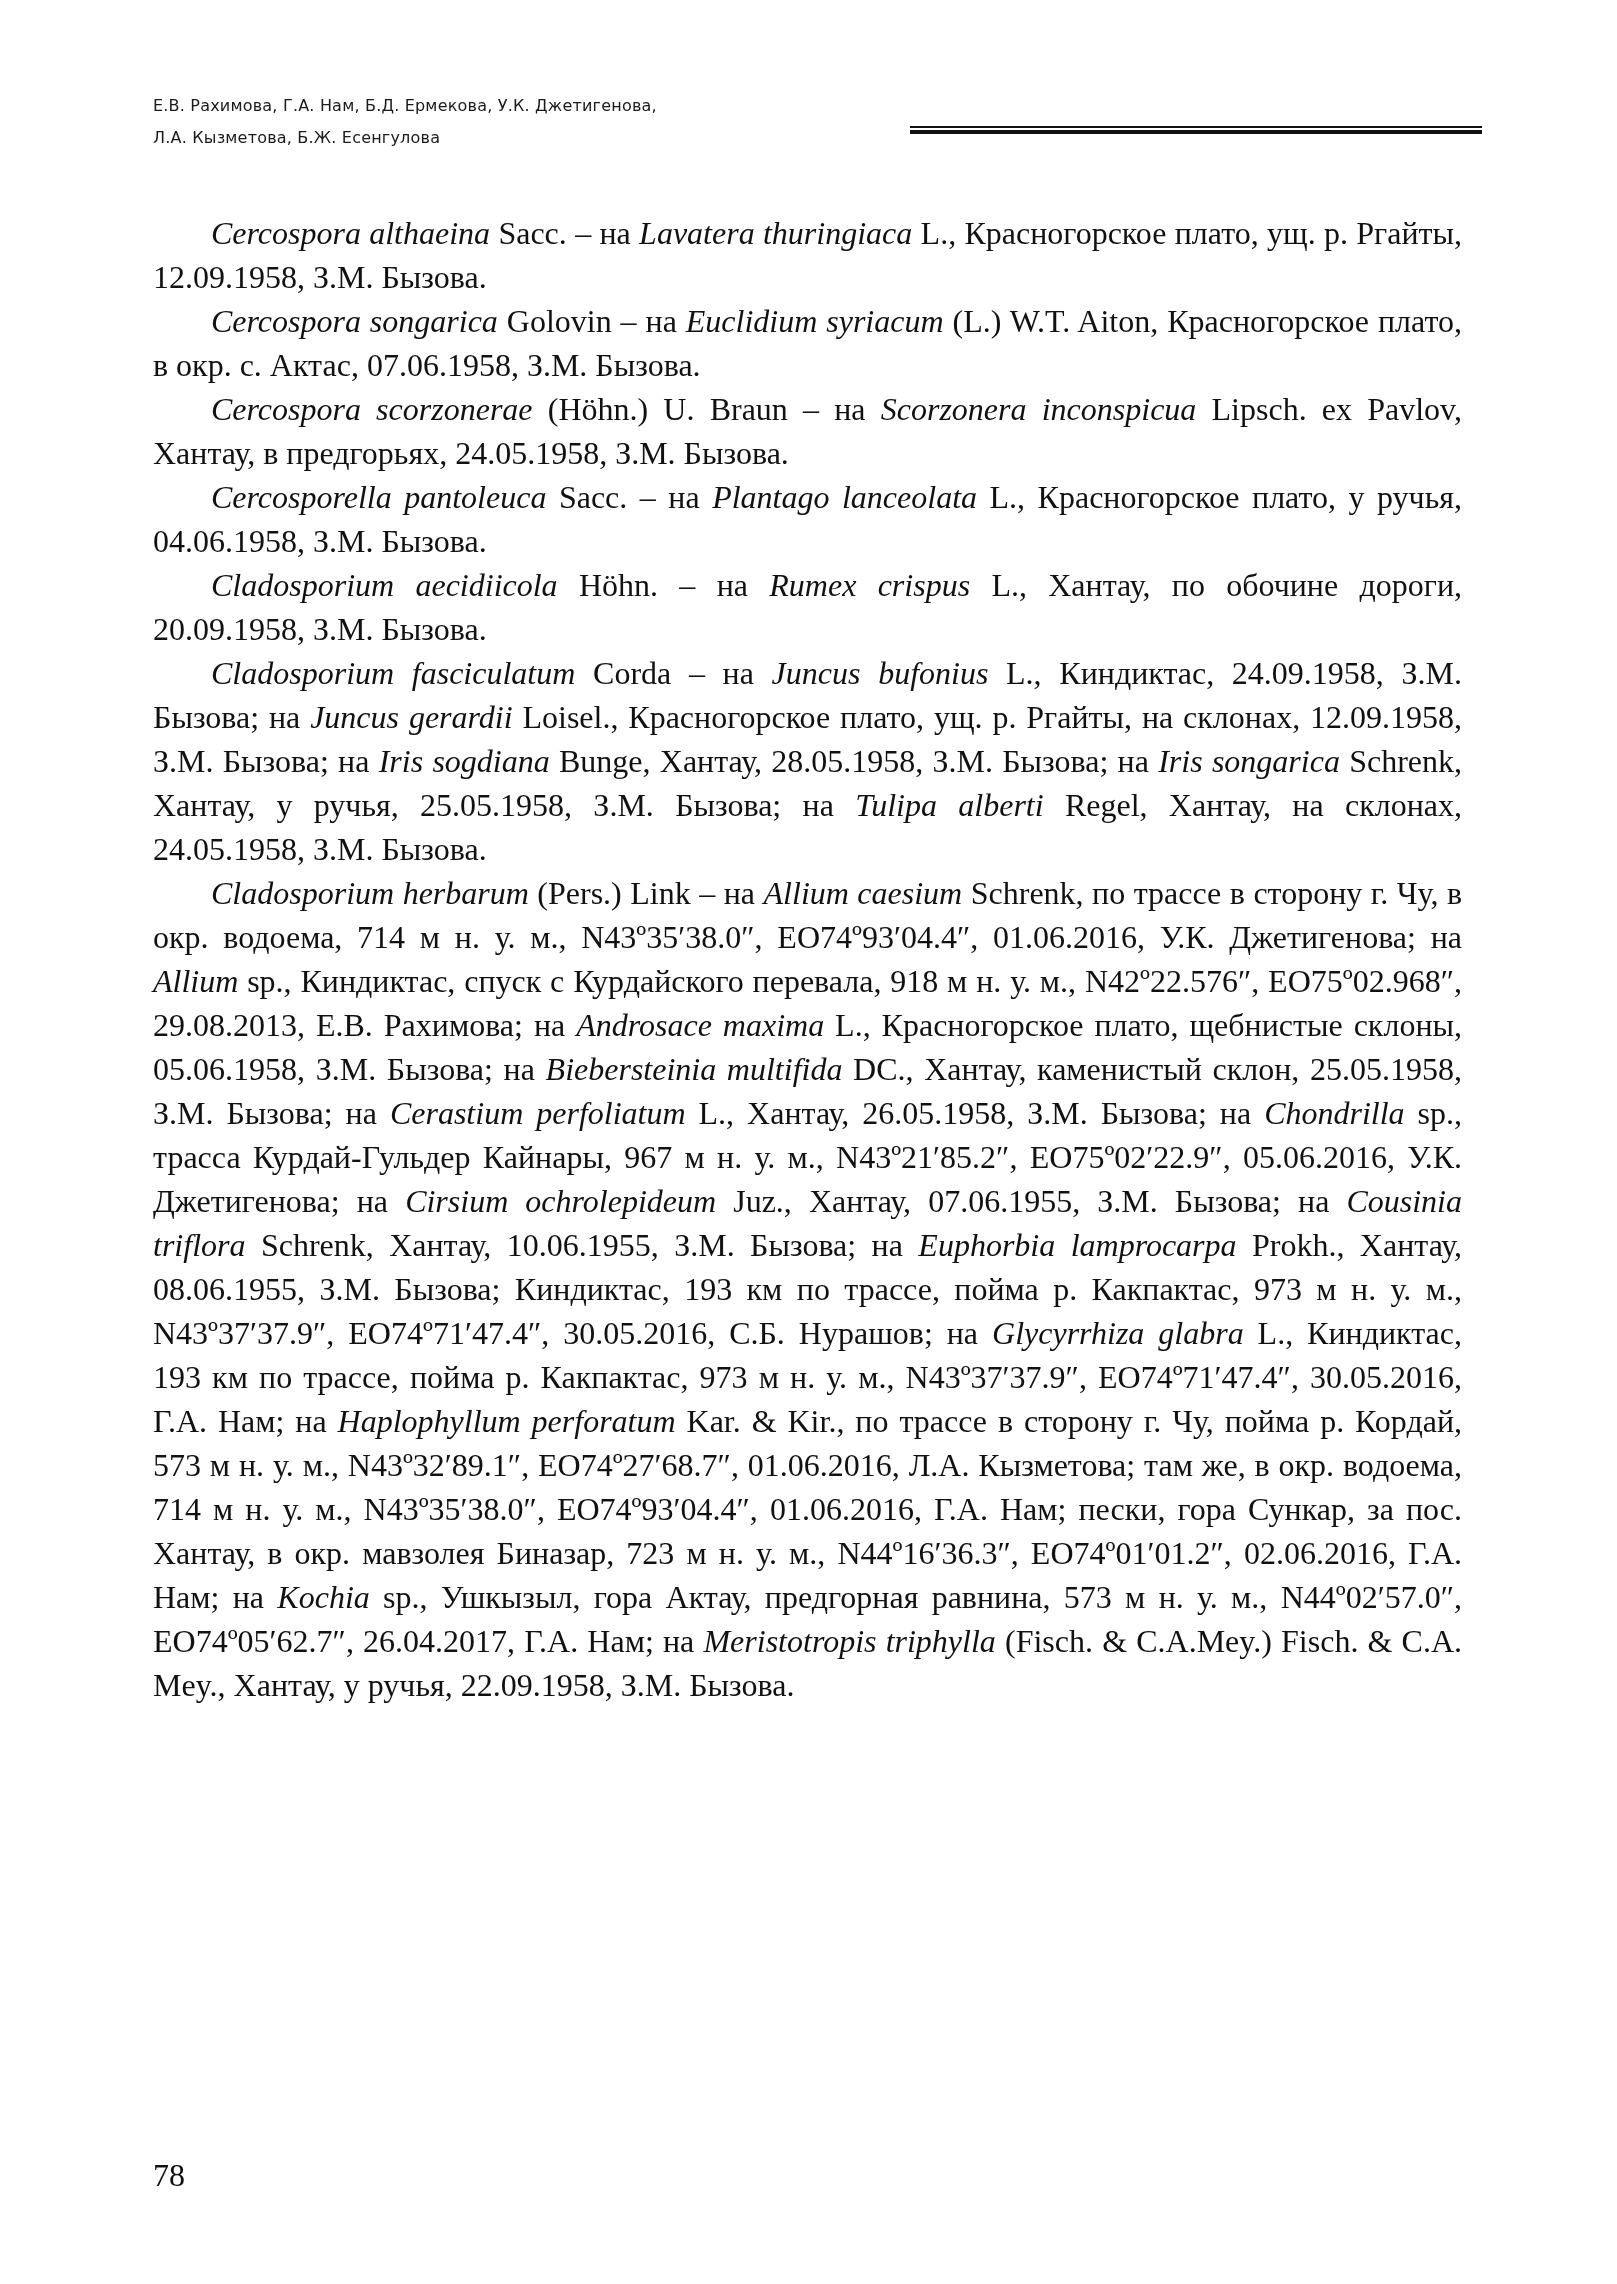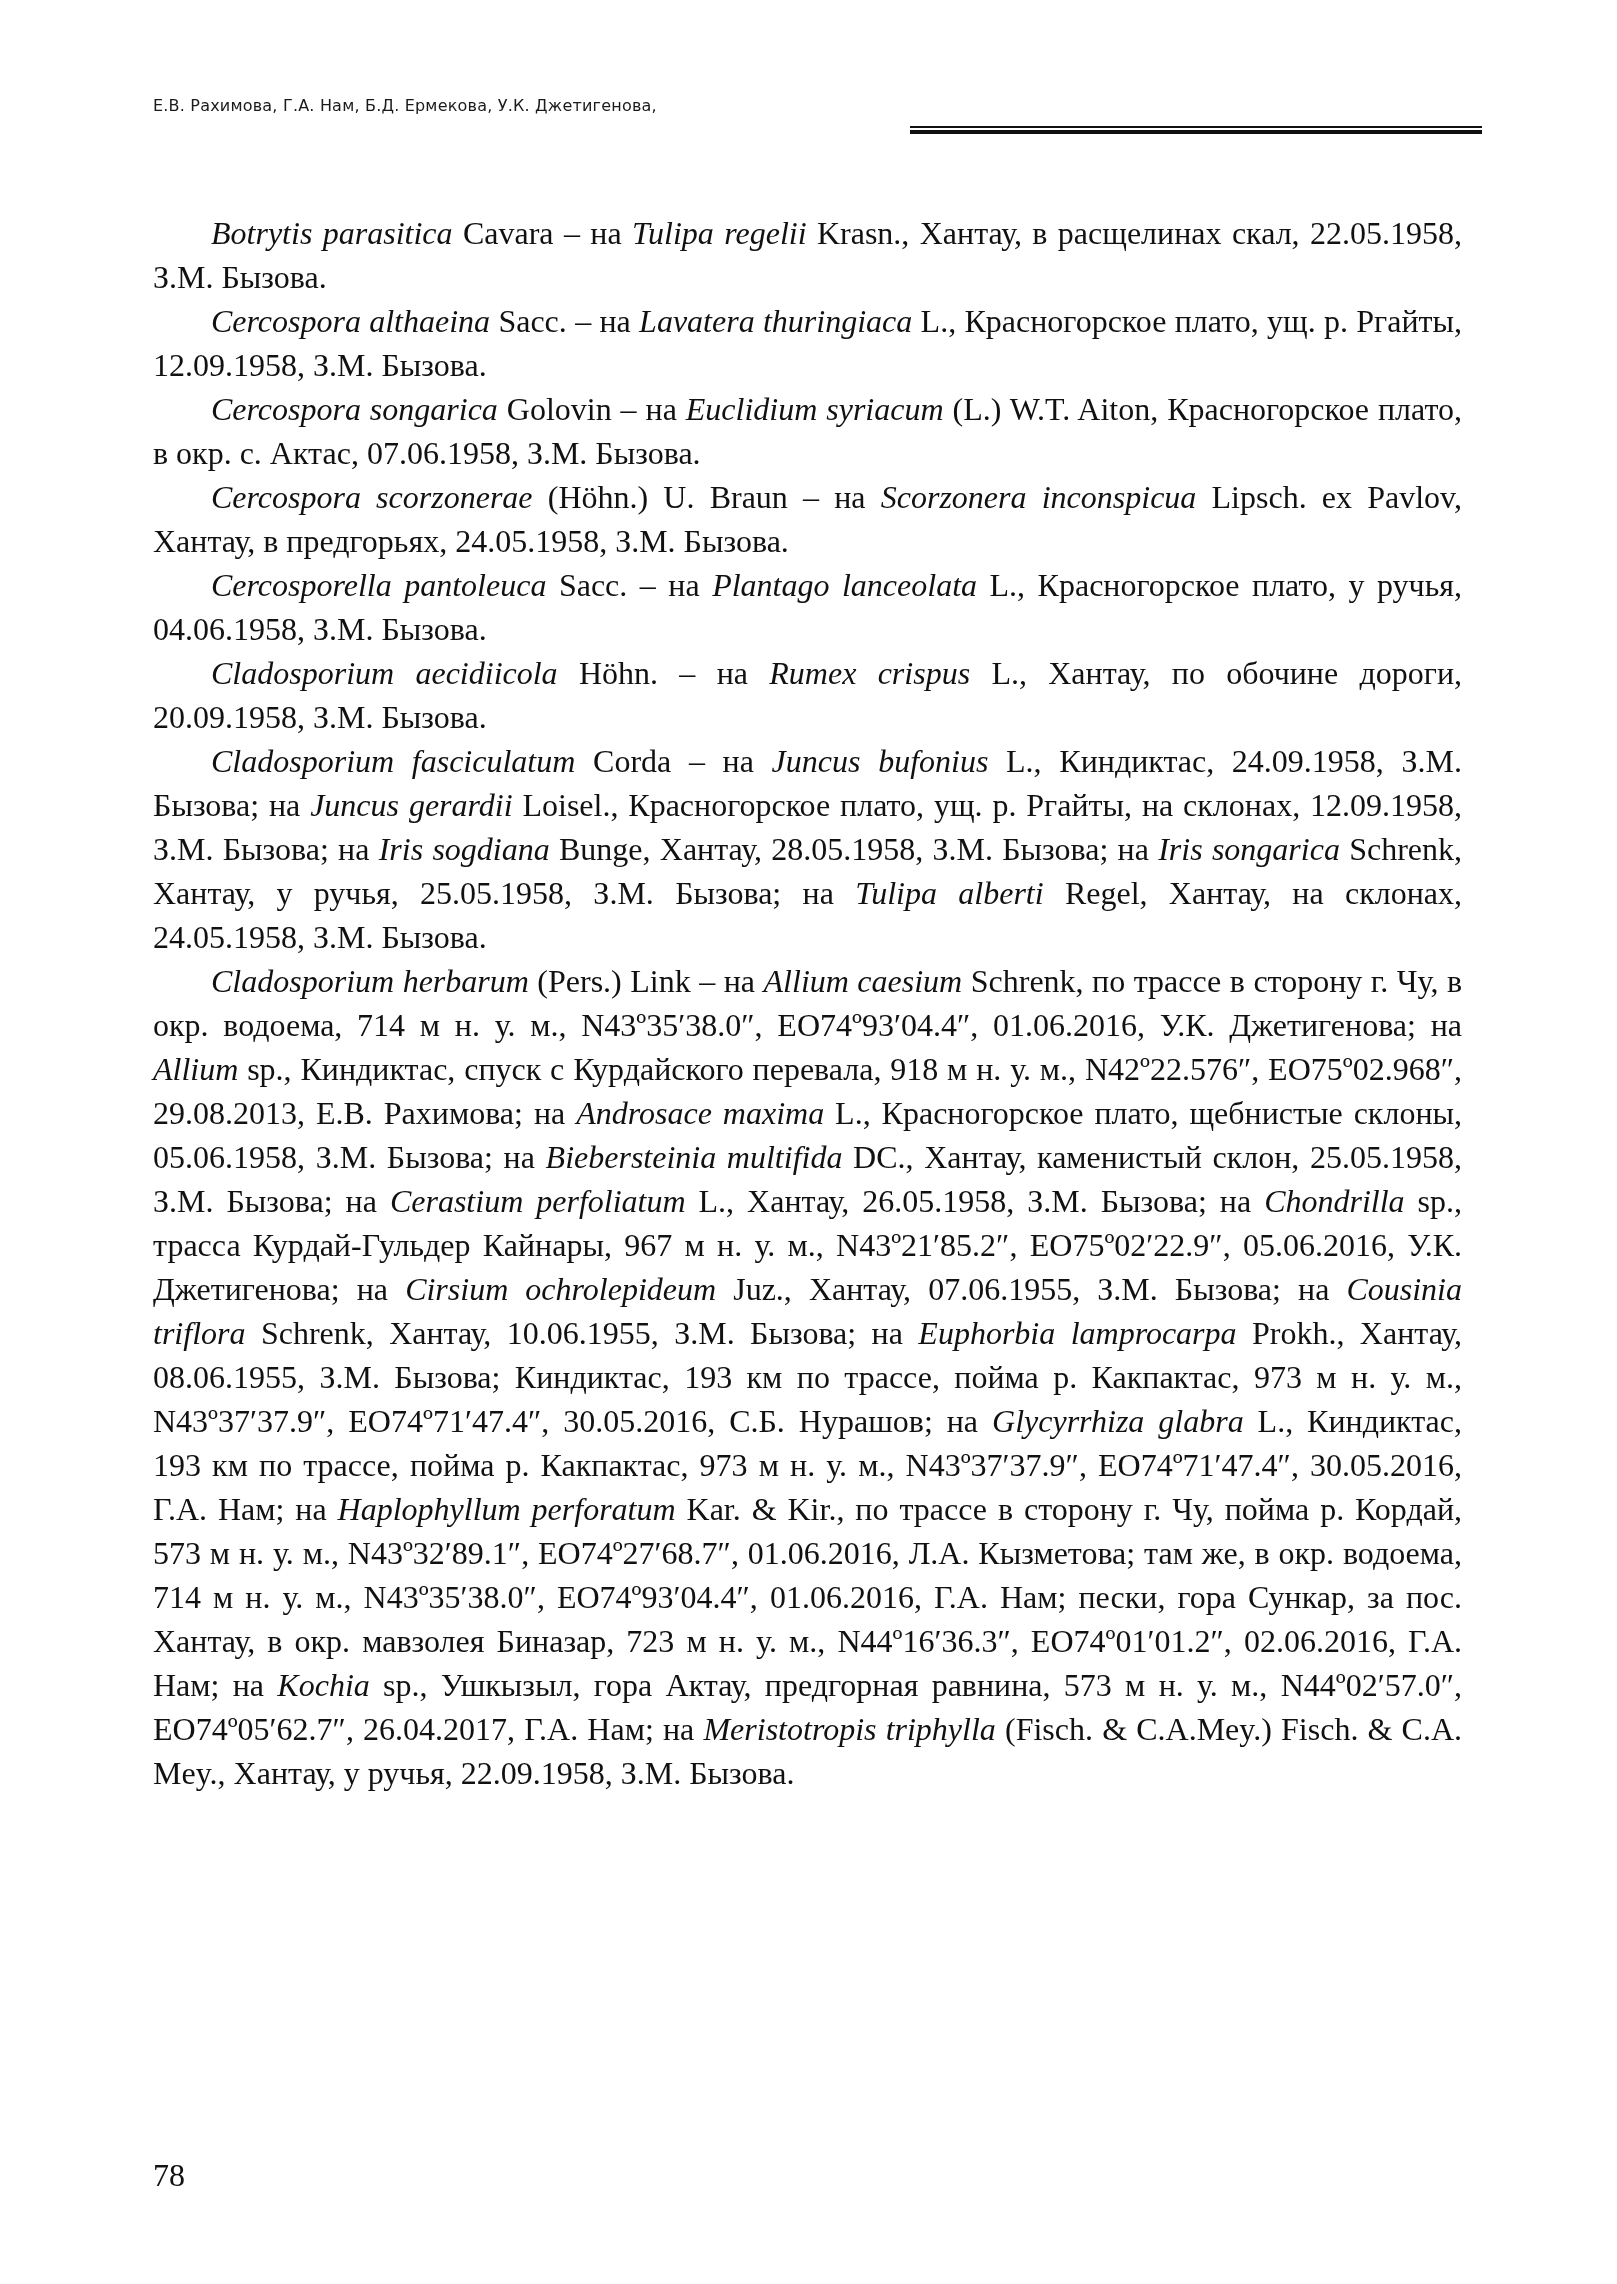--- a/index.html
+++ b/index.html
@@ -23,26 +23,26 @@
   .page-number {
     position: absolute; left: 153px; top: 2156px;
     font-family: "Liberation Serif", serif; font-size: 32px; line-height: 39px;
   }
 </style>
 </head>
 <body>
 
 <div class="running-head">
   <div>Е.В. Рахимова, Г.А. Нам, Б.Д. Ермекова, У.К. Джетигенова,</div>
+  <div>Л.А. Кызметова, Б.Ж. Есенгулова</div>
 </div>
 <div class="head-rule thin"></div>
 <div class="head-rule thick"></div>
 
 <div class="body-text" id="body-text">
-    <p><i>Botrytis parasitica</i><span> Cavara – на </span><i>Tulipa regelii</i><span> Krasn., Хантау, в расщелинах скал, 22.05.1958, З.М. Бызова.</span></p>
     <p><i>Cercospora althaeina</i><span> Sacc. – на </span><i>Lavatera thuringiaca</i><span> L., Красногорское плато, ущ. р. Ргайты, 12.09.1958, З.М. Бызова.</span></p>
     <p><i>Cercospora songarica</i><span> Golovin – на </span><i>Euclidium syriacum</i><span> (L.) W.T. Aiton, Красногор­ское плато, в окр. с. Актас, 07.06.1958, З.М. Бызова.</span></p>
     <p><i>Cercospora scorzonerae</i><span> (Höhn.) U. Braun – на </span><i>Scorzonera inconspicua</i><span> Lipsch. ex Pavlov, Хантау, в предгорьях, 24.05.1958, З.М. Бызова.</span></p>
     <p><i>Cercosporella pantoleuca</i><span> Sacc. – на </span><i>Plantago lanceolata</i><span> L., Красногорское плато, у ручья, 04.06.1958, З.М. Бызова.</span></p>
     <p><i>Cladosporium aecidiicola</i><span> Höhn. – на </span><i>Rumex crispus</i><span> L., Хантау, по обочине до­роги, 20.09.1958, З.М. Бызова.</span></p>
     <p><i>Cladosporium fasciculatum</i><span> Corda – на </span><i>Juncus bufonius</i><span> L., Киндиктас, 24.09.1958, З.М. Бызова; на </span><i>Juncus gerardii</i><span> Loisel., Красногорское плато, ущ. р. Ргайты, на склонах, 12.09.1958, З.М. Бызова; на </span><i>Iris sogdiana</i><span> Bunge, Хантау, 28.05.1958, З.М. Бы­зова; на </span><i>Iris songarica</i><span> Schrenk, Хантау, у ручья, 25.05.1958, З.М. Бызова; на </span><i>Tulipa alberti</i><span> Regel, Хантау, на склонах, 24.05.1958, З.М. Бызова.</span></p>
     <p><i>Cladosporium herbarum</i><span> (Pers.) Link – на </span><i>Allium caesium</i><span> Schrenk, по трассе в сто­рону г. Чу, в окр. водоема, 714 м н. у. м., N43º35′38.0″, EO74º93′04.4″, 01.06.2016, У.К. Джетигенова; на </span><i>Allium</i><span> sp., Киндиктас, спуск с Курдайского перевала, 918 м н. у. м., N42º22.576″, EO75º02.968″, 29.08.2013, Е.В. Рахимова; на </span><i>Androsace maxima</i><span> L., Красногорское плато, щебнистые склоны, 05.06.1958, З.М. Бызова; на </span><i>Biebersteinia multifida</i><span> DC., Хантау, каменистый склон, 25.05.1958, З.М. Бызова; на </span><i>Cerastium perfoliatum</i><span> L., Хантау, 26.05.1958, З.М. Бызова; на </span><i>Chondrilla</i><span> sp., трасса Курдай-Гульдер Кайнары, 967 м н. у. м., N43º21′85.2″, EO75º02′22.9″, 05.06.2016, У.К. Джетигенова; на </span><i>Cirsium ochrolepideum</i><span> Juz., Хантау, 07.06.1955, З.М. Бы­зова; на </span><i>Cousinia triflora</i><span> Schrenk, Хантау, 10.06.1955, З.М. Бызова; на </span><i>Euphorbia lamprocarpa</i><span> Prokh., Хантау, 08.06.1955, З.М. Бызова; Киндиктас, 193 км по трассе, пойма р. Какпактас, 973 м н. у. м., N43º37′37.9″, EO74º71′47.4″, 30.05.2016, С.Б. Нурашов; на </span><i>Glycyrrhiza glabra</i><span> L., Киндиктас, 193 км по трассе, пойма р. Как­пактас, 973 м н. у. м., N43º37′37.9″, EO74º71′47.4″, 30.05.2016, Г.А. Нам; на </span><i>Haplophyllum perforatum</i><span> Kar. &amp; Kir., по трассе в сторону г. Чу, пойма р. Кордай, 573 м н. у. м., N43º32′89.1″, EO74º27′68.7″, 01.06.2016, Л.А. Кызметова; там же, в окр. водоема, 714 м н. у. м., N43º35′38.0″, EO74º93′04.4″, 01.06.2016, Г.А. Нам; пески, гора Сункар, за пос. Хантау, в окр. мавзолея Биназар, 723 м н. у. м., N44º16′36.3″, EO74º01′01.2″, 02.06.2016, Г.А. Нам; на </span><i>Kochia</i><span> sp., Ушкызыл, гора Актау, предгорная равнина, 573 м н. у. м., N44º02′57.0″, EO74º05′62.7″, 26.04.2017, Г.А. Нам; на </span><i>Meristotropis triphylla</i><span> (Fisch. &amp; C.A.Mey.) Fisch. &amp; C.A. Mey., Хантау, у ручья, 22.09.1958, З.М. Бызова.</span></p>
   </div>
 
 <div class="page-number">78</div>

